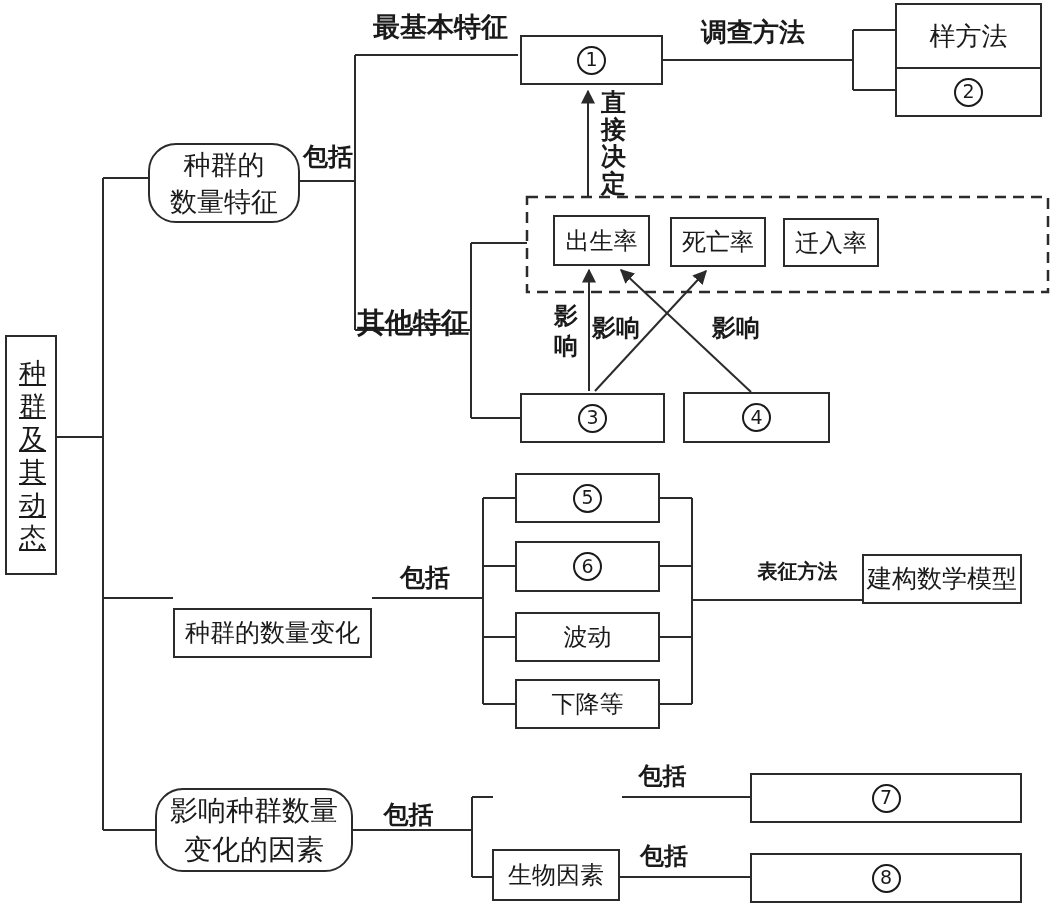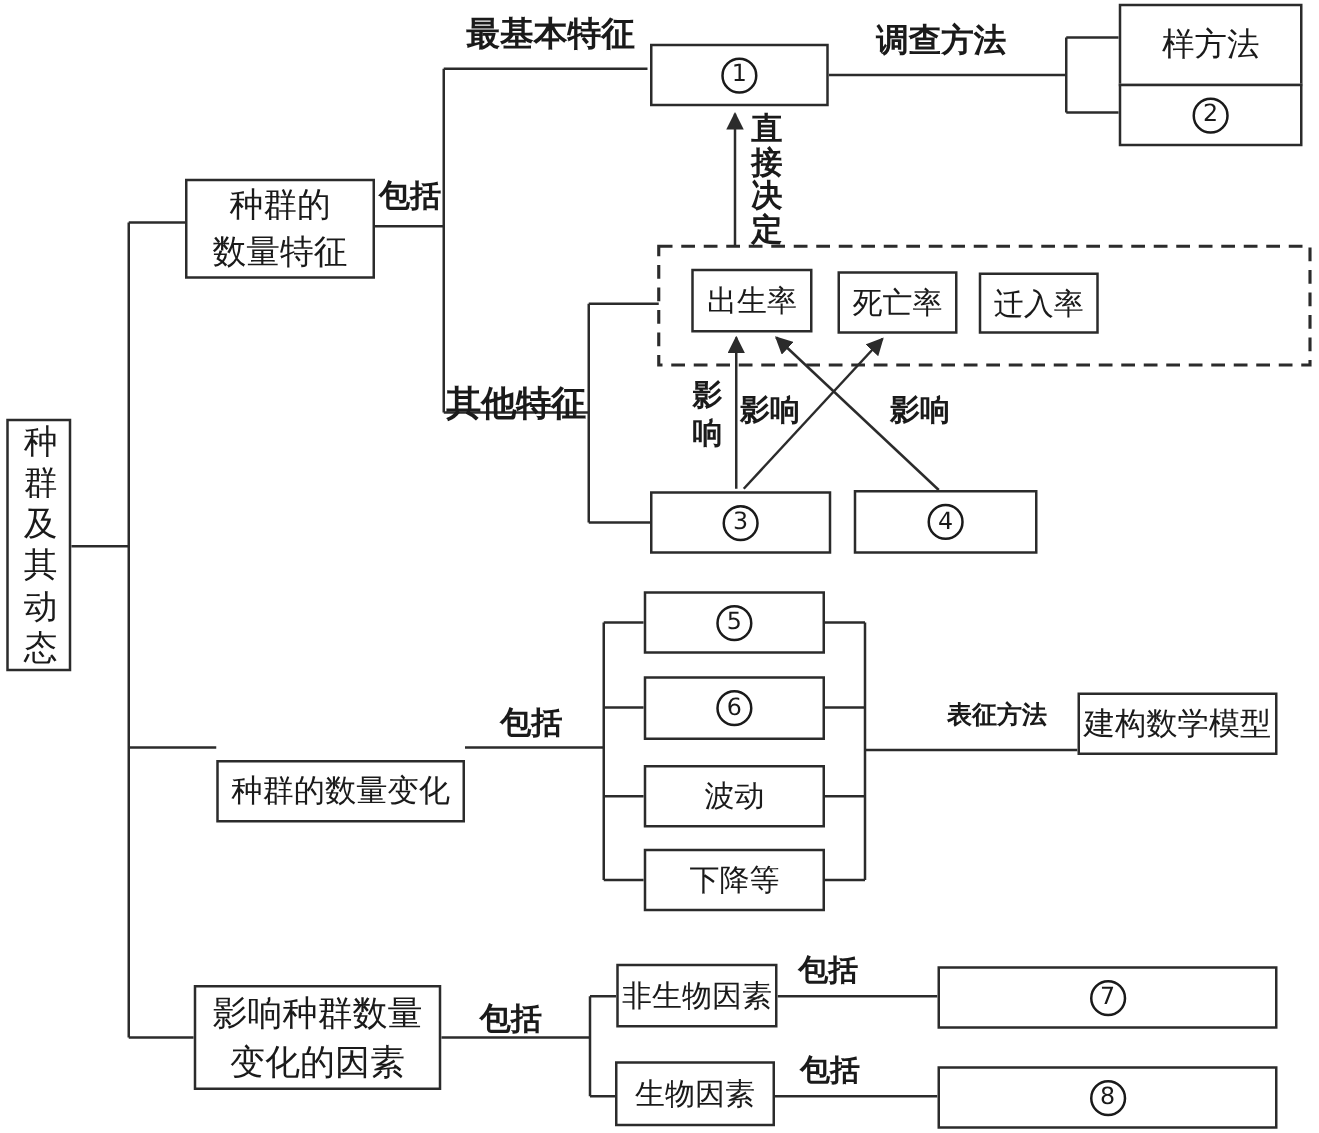--- a/index.html
+++ b/index.html
@@ -10,21 +10,21 @@
   #wires{position:absolute;left:0;top:0;z-index:1;}
   .box{
     position:absolute;z-index:2;background:#ffffff;border:2px solid #2b2b2b;
     display:flex;align-items:center;justify-content:center;text-align:center;
     box-sizing:border-box;font-size:24px;line-height:1.25;
   }
   .label{
     position:absolute;z-index:3;font-weight:700;text-align:center;
     display:flex;align-items:center;justify-content:center;box-sizing:border-box;
   }
-  .pre{white-space:pre-line;}
+  .pre{white-space:pre-line;border-radius:28px;}
   .vtext{word-break:break-all;text-align:right;}
   .circ{
     display:inline-flex;align-items:center;justify-content:center;
     width:29px;height:29px;border:2px solid #1a1a1a;border-radius:50%;
     font-size:19px;font-weight:500;box-sizing:border-box;
   }
 </style>
 </head>
 <body>
 
@@ -88,21 +88,21 @@
         <line x1="353" y1="830" x2="472" y2="830"></line>
         <line x1="472" y1="797" x2="472" y2="877"></line>
         <line x1="472" y1="797" x2="493" y2="797"></line>
         <line x1="472" y1="877" x2="492" y2="877"></line>
         <line x1="622" y1="797" x2="750" y2="797"></line>
         <line x1="620" y1="877" x2="750" y2="877"></line>
       </g>
     </g>
   </svg>
 
-  <div class="box" style="left:5px;top:335px;width:52px;height:202px;">
+  <div class="box" style="left:5px;top:335px;width:52px;height:240px;text-decoration:underline;">
     <div class="vtext" style="width:30px;font-size:27px;line-height:33px;">种群及其动态</div>
   </div>
 
   <div class="box pre" style="left:148px;top:143px;width:152px;height:80px;font-size:27px;line-height:37px;">
     <span class="pre">种群的
 数量特征</span>
   </div>
   <div class="label" style="left:301px;top:142px;width:54px;height:28px;font-size:25px;">包括</div>
 
   <div class="label" style="left:363px;top:12px;width:155px;height:30px;font-size:27px;">最基本特征</div>
@@ -156,21 +156,20 @@
 
   <div class="label" style="left:741px;top:556px;width:113px;height:30px;font-size:20px;">表征方法</div>
   <div class="box" style="left:862px;top:554px;width:160px;height:50px;font-size:25px;">建构数学模型</div>
 
   <div class="box pre" style="left:155px;top:788px;width:198px;height:84px;font-size:28px;line-height:39px;">
     <span class="pre">影响种群数量
 变化的因素</span>
   </div>
   <div class="label" style="left:380px;top:800px;width:57px;height:28px;font-size:25px;">包括</div>
 
-  <div class="box" style="left:493px;top:771px;width:129px;height:51px;font-size:24px;">非生物因素</div>
   <div class="label" style="left:635px;top:762px;width:55px;height:27px;font-size:24px;">包括</div>
   <div class="box" style="left:750px;top:773px;width:272px;height:50px;">
     <span class="circ">7</span>
   </div>
 
   <div class="box" style="left:492px;top:849px;width:128px;height:52px;font-size:24px;">生物因素</div>
   <div class="label" style="left:637px;top:842px;width:54px;height:27px;font-size:24px;">包括</div>
   <div class="box" style="left:750px;top:853px;width:272px;height:50px;">
     <span class="circ">8</span>
   </div>

